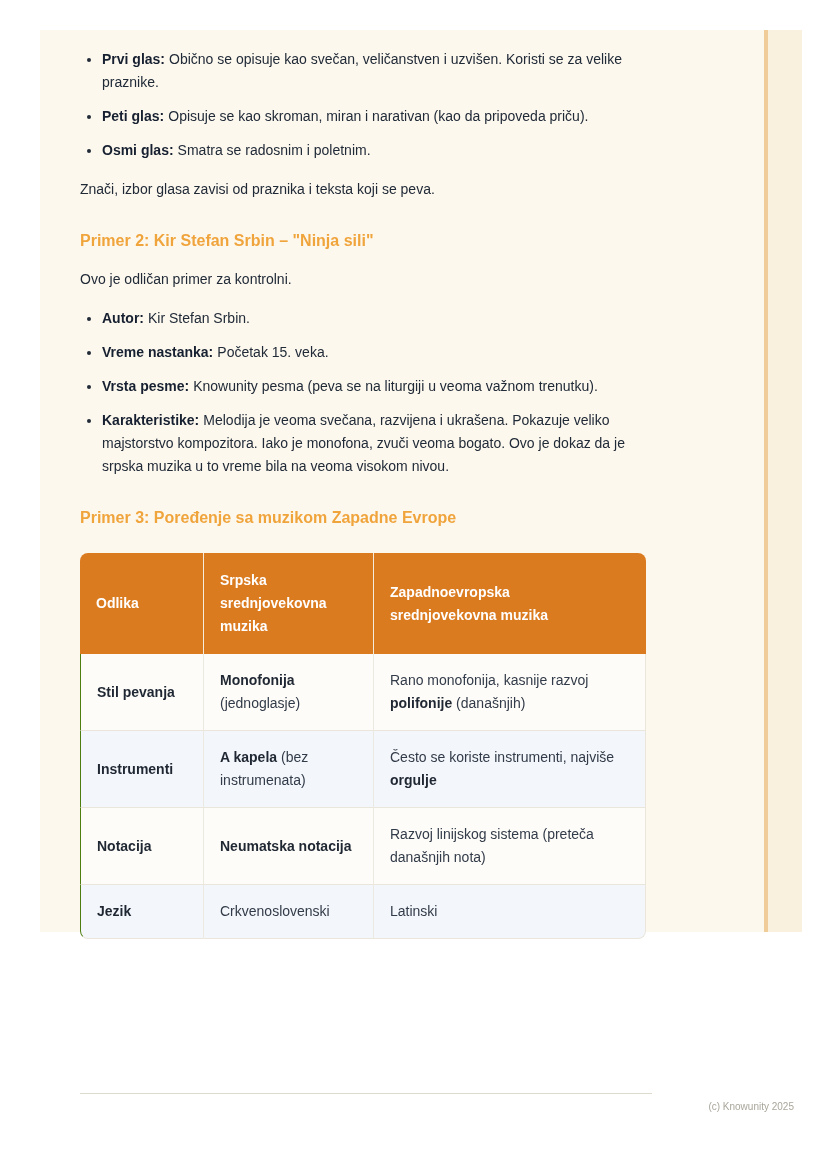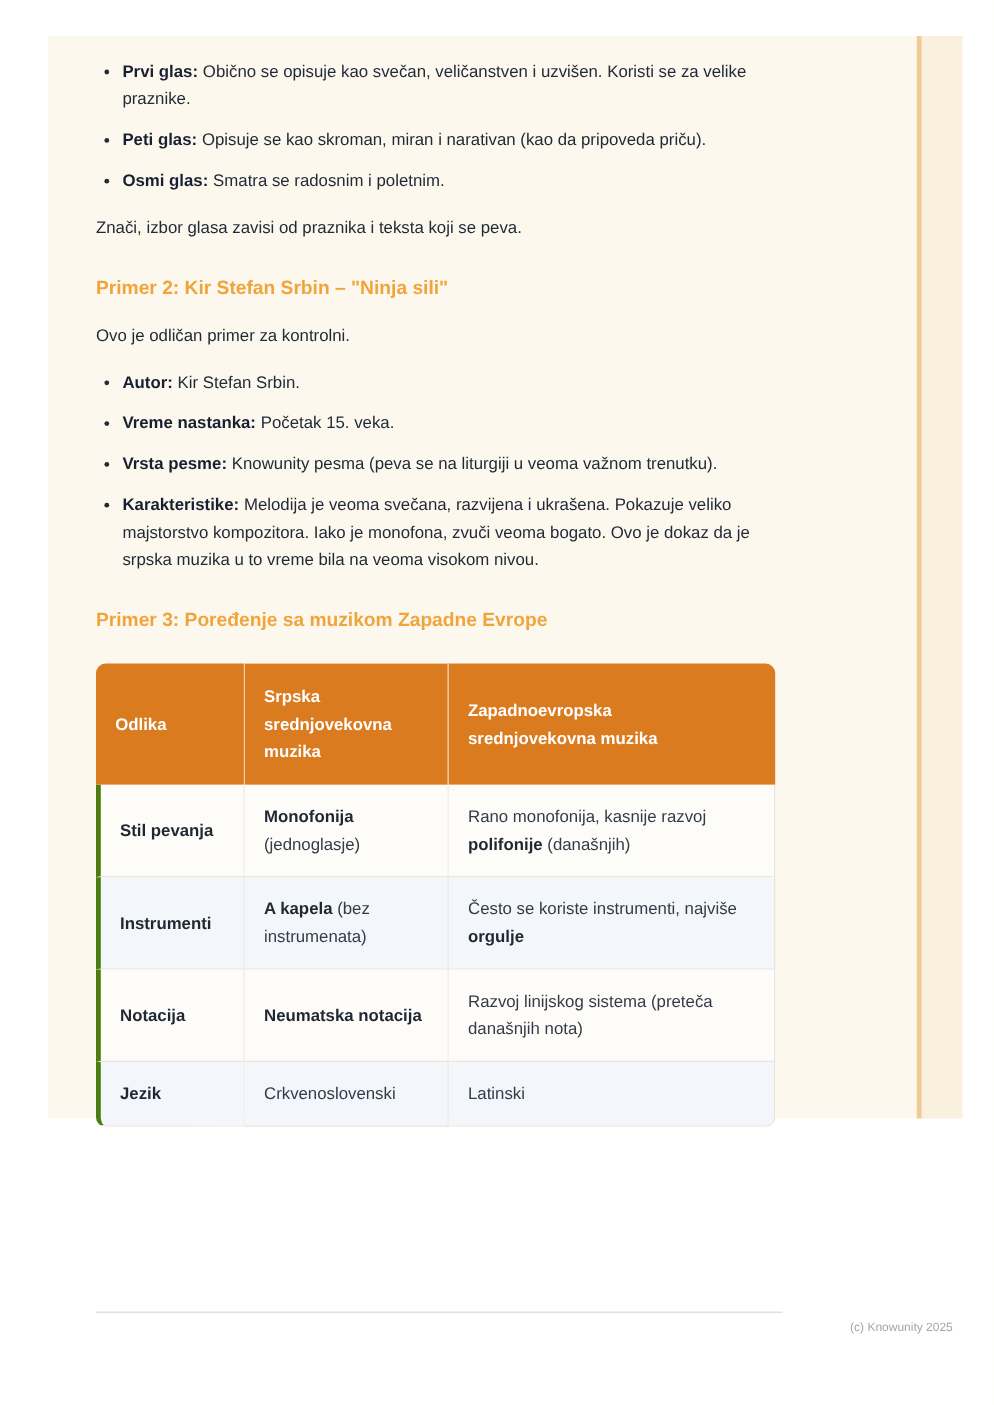--- a/index.html
+++ b/index.html
@@ -72,21 +72,21 @@
   .cmp-table thead th:first-child { border-top-left-radius: 8px; }
   .cmp-table thead th:last-child { border-top-right-radius: 8px; border-right: none; }
   .cmp-table thead th:last-child .th-inner { display: inline-block; max-width: 190px; }
   .cmp-table tbody td {
     padding: 15px 16px;
     vertical-align: middle;
     border-right: 1px solid #ECE9E1;
     border-bottom: 1px solid #EAE6DC;
     color: #323B49;
   }
-  .cmp-table tbody td:first-child { border-left: 4px solid #4d7c0f; font-weight: 700; color: #1F2733; }
+  .cmp-table tbody td:first-child { border-left: 1px solid #4d7c0f; font-weight: 700; color: #1F2733; }
   .cmp-table tbody td:last-child { border-right: 1px solid #EAE6DC; }
   .cmp-table tbody tr:nth-child(odd) td { background: #FEFCF8; }
   .cmp-table tbody tr:nth-child(even) td { background: #F3F6FA; }
   .cmp-table tbody tr:last-child td:first-child { border-bottom-left-radius: 8px; }
   .cmp-table tbody tr:last-child td:last-child { border-bottom-right-radius: 8px; }
   .cmp-table tbody td strong { font-weight: 700; color: #1F2733; }
   .bottom-divider {
     position: absolute;
     left: 40px; top: 1063px;
     width: 572px; height: 0;

